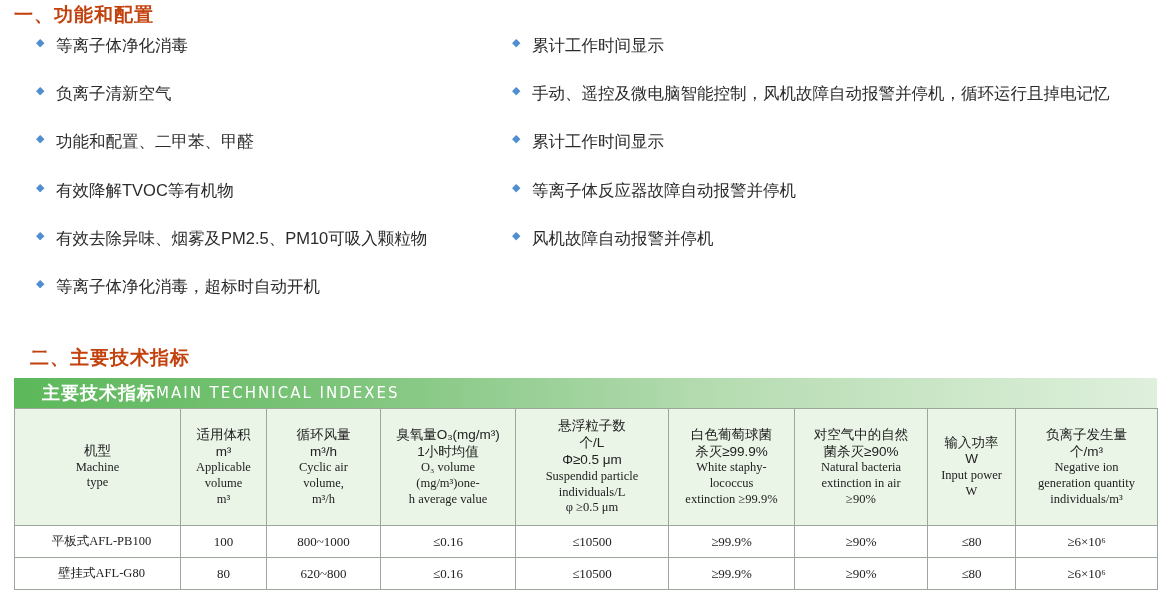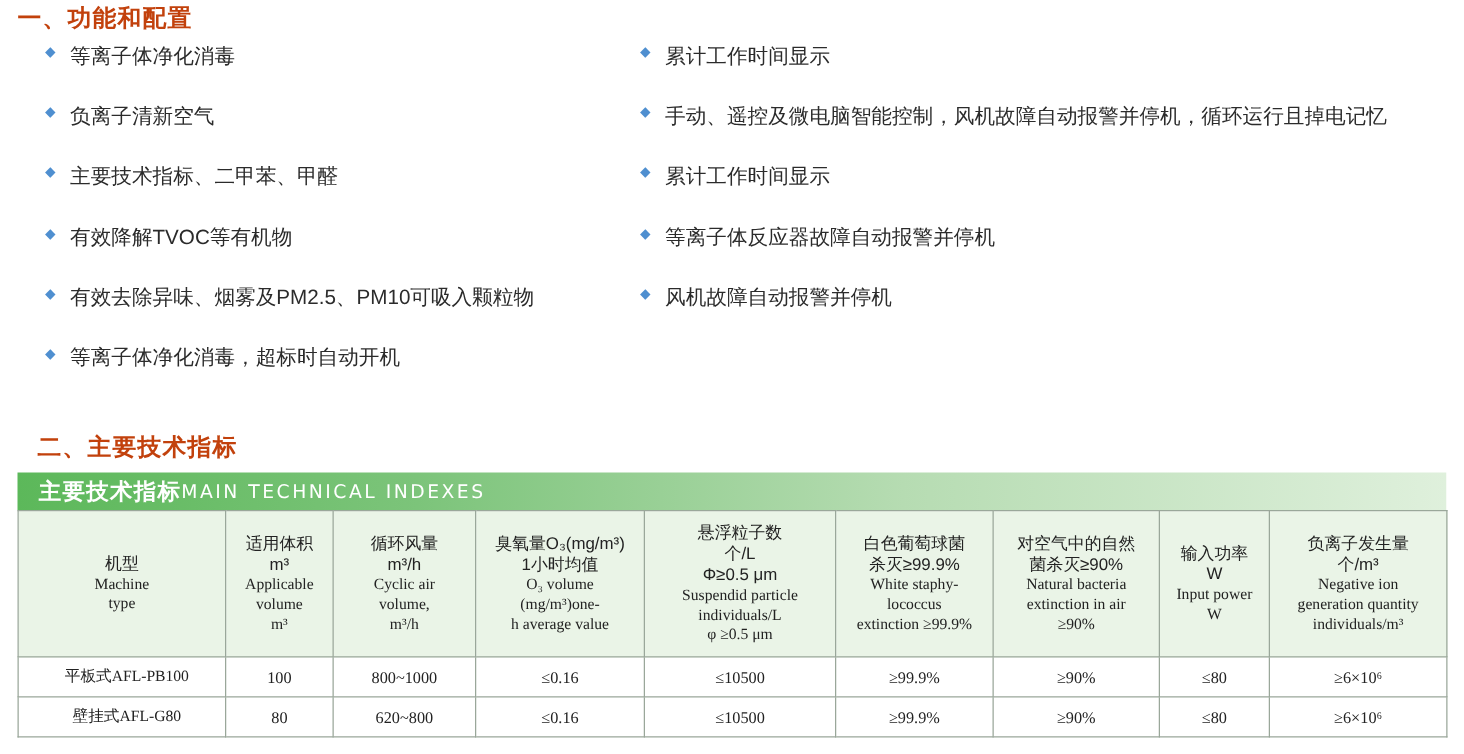--- a/index.html
+++ b/index.html
@@ -68,21 +68,21 @@
     left: 14px;
     top: 378px;
     width: 1143px;
   }
 
   .table-banner {
     height: 30px;
     background: linear-gradient(to right, #5cb85a 0%, #7cc47a 28%, #b6dcb2 62%, #dff0dc 100%);
     display: flex;
     align-items: center;
-    padding-left: 17px;
+    padding-left: 28px;
     box-sizing: border-box;
   }
   .banner-cn {
     color: #ffffff;
     font-weight: bold;
     font-size: 18px;
     letter-spacing: 1px;
   }
   .banner-en {
     color: #ffffff;
@@ -141,21 +141,21 @@
     <div class="feature-item">
       <span class="bullet">◆</span>
       <span class="ftext">等离子体净化消毒</span>
     </div>
     <div class="feature-item">
       <span class="bullet">◆</span>
       <span class="ftext">负离子清新空气</span>
     </div>
     <div class="feature-item">
       <span class="bullet">◆</span>
-      <span class="ftext">主要技术指标、二甲苯、甲醛</span>
+      <span class="ftext">功能和配置、二甲苯、甲醛</span>
     </div>
     <div class="feature-item">
       <span class="bullet">◆</span>
       <span class="ftext">有效降解TVOC等有机物</span>
     </div>
     <div class="feature-item">
       <span class="bullet">◆</span>
       <span class="ftext">有效去除异味、烟雾及PM2.5、PM10可吸入颗粒物</span>
     </div>
     <div class="feature-item">

